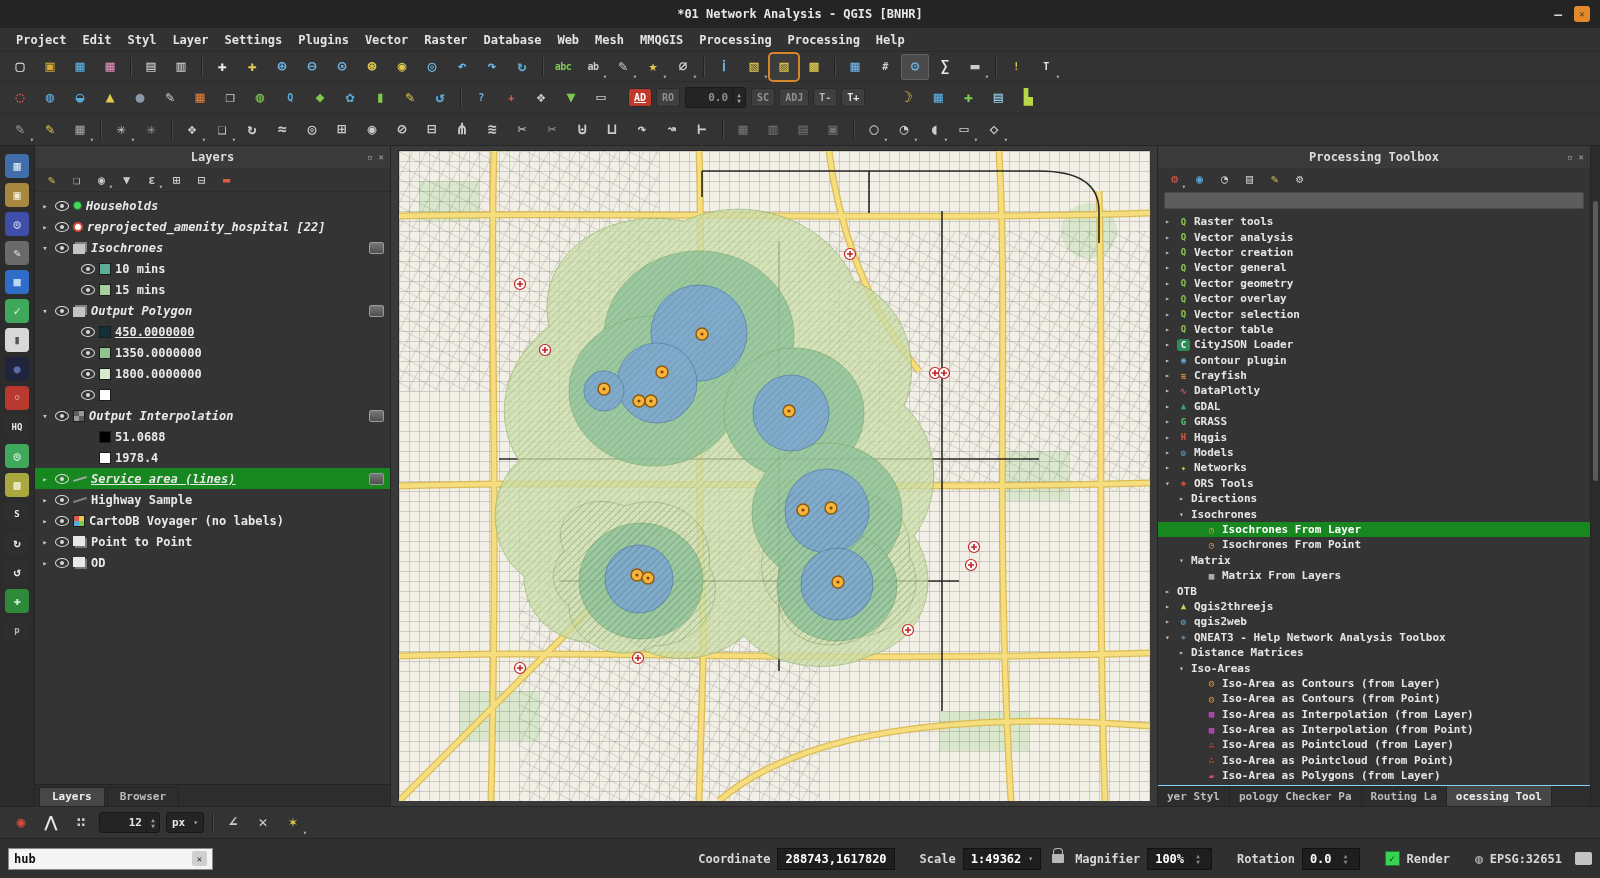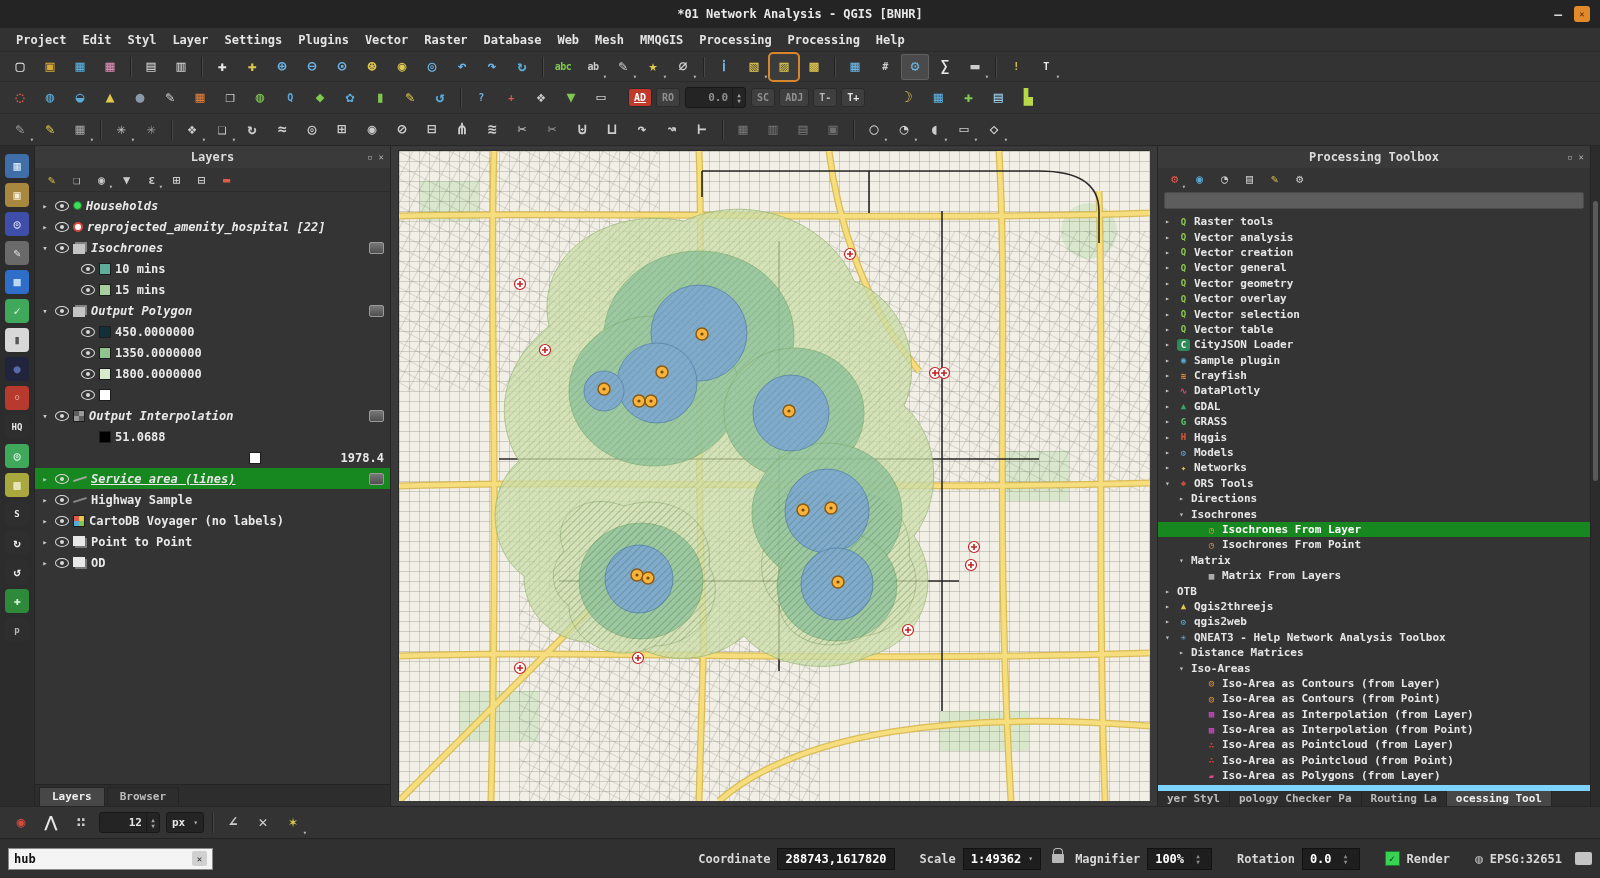--- a/index.html
+++ b/index.html
@@ -81,21 +81,21 @@
 
   
   .toolbox { width:433px; background:#343434; border-left:1px solid #242424; display:flex; flex-direction:column; flex:none; }
   .toolbox-toolbar { height:22px; display:flex; align-items:center; padding:0 4px; flex:none; }
   .toolbox-search { height:17px; margin:2px 6px 3px; background:#5d5d5d; border:1px solid #4a4a4a; border-radius:2px; flex:none; }
   .toolbox-tree { flex:1; overflow:hidden; padding-top:2px; }
   .trow { height:15.4px; display:flex; align-items:center; gap:4px; font-size:11px; color:#e6e6e6; white-space:nowrap; }
   .trow.sel { background:#17871f; color:#ffffff; }
   .t-arrow { width:11px; text-align:center; font-size:8px; color:#c0c0c0; flex:none; }
   .t-icon { width:13px; height:12px; border-radius:3px; display:flex; align-items:center; justify-content:center; font-size:9px; flex:none; }
-  .toolbox-tabs { height:21px; background:#2d2d2d; border-top:6px solid #7dd3fc; display:flex; align-items:flex-end; flex:none; overflow:hidden; }
+  .toolbox-tabs { height:21px; background:#2d2d2d; border-top:1px solid #7dd3fc; display:flex; align-items:flex-end; flex:none; overflow:hidden; }
   .ttab { height:100%; display:flex; align-items:center; padding:0 9px; font-size:11px; color:#bbbbbb; border-right:1px solid #242424; white-space:nowrap; }
   .ttab.active { background:#474747; color:#eeeeee; }
 
   
   .vscroll { width:10px; background:#2c2c2c; border-left:1px solid #242424; position:relative; flex:none; }
   .vthumb { position:absolute; left:2px; right:2px; top:55px; height:280px; background:#5a5a5a; border-radius:4px; }
 
   
   .bottom-bar { height:32px; background:#333333; border-top:1px solid #262626; display:flex; align-items:center; padding:0 6px; flex:none; }
   .bottom-bar .tb-spin .val, .bottom-bar .tb-combo { color:#e6e6e6; }
@@ -593,21 +593,21 @@
             <span class="swatch" style="background: rgb(168, 207, 158);"></span>
             <span class="l-label">15 mins</span>
           </div>
           <div class="lrow" style="padding-left: 4px;">
             <span class="l-arrow">▾</span>
             <span class="eye"></span>
             <span class="li li-group"></span>
             <span class="l-label it">Output Polygon</span>
             <span class="l-badge"></span>
           </div>
-          <div class="lrow" style="padding-left: 30px;">
+          <div class="lrow" style="padding-left: 30px; text-decoration: underline;">
             <span class="l-arrow"></span>
             <span class="eye"></span>
             <span class="swatch" style="background: rgb(18, 48, 58);"></span>
             <span class="l-label">450.0000000</span>
           </div>
           <div class="lrow" style="padding-left: 30px;">
             <span class="l-arrow"></span>
             <span class="eye"></span>
             <span class="swatch" style="background: rgb(143, 196, 143);"></span>
             <span class="l-label">1350.0000000</span>
@@ -630,21 +630,21 @@
             <span class="li li-raster"></span>
             <span class="l-label it">Output Interpolation</span>
             <span class="l-badge"></span>
           </div>
           <div class="lrow" style="padding-left: 30px;">
             <span class="l-arrow"></span>
             <span style="width: 14px;"></span>
             <span class="swatch" style="background: rgb(0, 0, 0);"></span>
             <span class="l-label">51.0688</span>
           </div>
-          <div class="lrow" style="padding-left: 30px; justify-content: space-between;">
+          <div class="lrow" style="padding-left: 30px;">
             <span class="l-arrow"></span>
             <span style="width: 14px;"></span>
             <span class="swatch" style="background: rgb(255, 255, 255);"></span>
             <span class="l-label">1978.4</span>
           </div>
           <div class="lrow sel" style="padding-left: 4px;">
             <span class="l-arrow">▸</span>
             <span class="eye"></span>
             <span class="li li-line"></span>
             <span class="l-label it ul">Service area (lines)</span>
@@ -913,21 +913,21 @@
             <span>Vector table</span>
           </div>
           <div class="trow" style="padding-left: 4px;">
             <span class="t-arrow">▸</span>
             <span class="t-icon" style="color: rgb(255, 255, 255); background: rgb(46, 139, 87);">C</span>
             <span>CityJSON Loader</span>
           </div>
           <div class="trow" style="padding-left: 4px;">
             <span class="t-arrow">▸</span>
             <span class="t-icon" style="color: rgb(90, 170, 216);">◉</span>
-            <span>Sample plugin</span>
+            <span>Contour plugin</span>
           </div>
           <div class="trow" style="padding-left: 4px;">
             <span class="t-arrow">▸</span>
             <span class="t-icon" style="color: rgb(232, 150, 58);">≋</span>
             <span>Crayfish</span>
           </div>
           <div class="trow" style="padding-left: 4px;">
             <span class="t-arrow">▸</span>
             <span class="t-icon" style="color: rgb(216, 74, 106);">∿</span>
             <span>DataPlotly</span>

